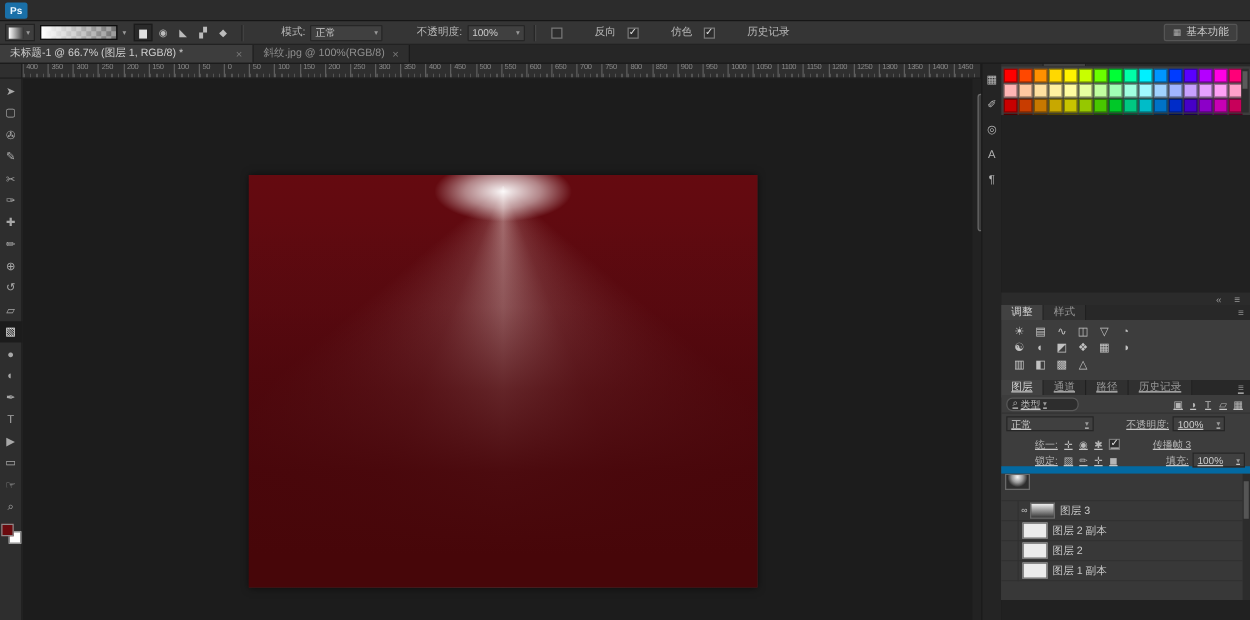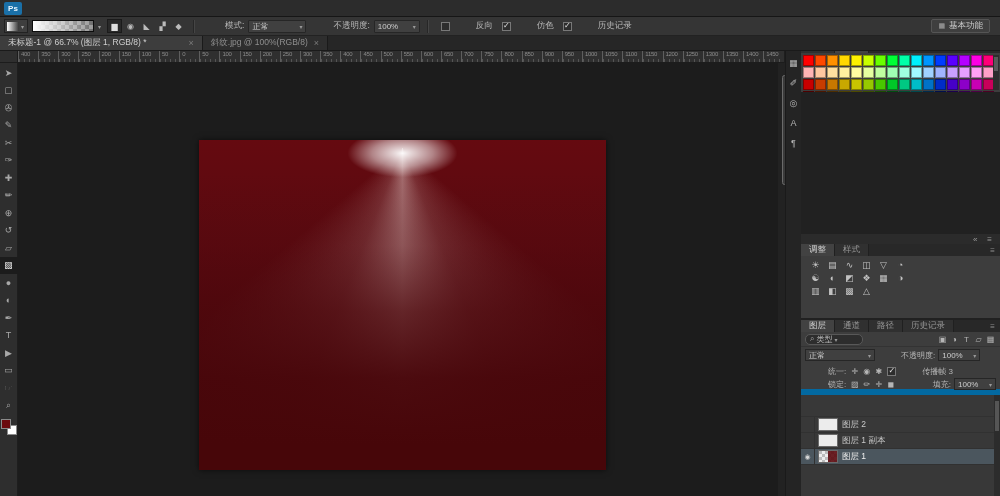--- a/index.html
+++ b/index.html
@@ -82,21 +82,21 @@
   .mini-scroll::after{content:"";position:absolute;left:1px;top:2px;width:4px;height:14px;background:#5a5a5a;}
 
   .dock-bar{position:absolute;left:0;top:198px;width:199px;height:10px;background:#2b2b2b;display:flex;justify-content:flex-end;align-items:center;gap:10px;padding:0 8px;font-size:8px;color:#9a9a9a;}
 
   .adjustments-panel{top:208px;}
   .adjustments-panel .p-body{height:62px;padding:2px 6px;}
   .adj-hint{font-size:8.5px;color:#9c9c9c;margin:1px 0 3px 2px;}
   #adj-grid{display:flex;flex-wrap:wrap;width:102px;}
   .adj-icon{width:17px;height:13px;display:flex;align-items:center;justify-content:center;font-size:9px;color:#c2c2c2;}
 
-  .layers-panel{top:284px;height:176px;}
+  .layers-panel{top:268px;height:176px;text-decoration:underline;}
   .layers-panel .p-body{height:164px;position:relative;}
   .lrow{display:flex;align-items:center;gap:3px;padding:0 4px;font-size:8px;color:#b5b5b5;white-space:nowrap;}
   .filter-row{height:15px;border-bottom:1px solid #333;}
   .search-select{width:58px;height:11px;background:#2d2d2d;border:1px solid #585858;border-radius:5px;display:flex;align-items:center;gap:2px;padding:0 4px;font-size:8px;color:#bbb;}
   .f-icons{display:flex;margin-left:auto;gap:1px;}
   .f-icon,.u-icon,.k-icon{width:11px;height:11px;display:flex;align-items:center;justify-content:center;font-size:8px;color:#b5b5b5;}
   .blend-row{height:16px;}
   .mini-select{height:12px;background:#404040;border:1px solid #262626;display:inline-flex;align-items:center;justify-content:space-between;padding:0 3px;font-size:8px;color:#ccc;gap:2px;white-space:nowrap;}
   .blend-select{width:70px;}
   .val-select{width:42px;}
@@ -517,30 +517,37 @@
         <span class="mini-select val-select">
           <span>100%</span>
           <span class="caret">▾</span>
         </span>
       </div>
 
       <div class="layer-list" id="layer-list">
           <div class="layer-spacer"></div>
           <div class="layer-row">
             <span class="eye-cell"></span>
+            <span class="thumb cone"></span>
+            <span class="link-glyph">∞</span>
+            <span class="thumb mask"></span>
+            <span class="layer-name">图层 3</span>
+          </div>
+          <div class="layer-row">
+            <span class="eye-cell"></span>
+            <span class="thumb white"></span>
+            <span class="layer-name">图层 2 副本</span>
+          </div>
+          <div class="layer-row">
+            <span class="eye-cell"></span>
             <span class="thumb white"></span>
             <span class="layer-name">图层 2</span>
           </div>
           <div class="layer-row">
             <span class="eye-cell"></span>
             <span class="thumb white"></span>
             <span class="layer-name">图层 1 副本</span>
           </div>
-          <div class="layer-row selected">
-            <span class="eye-cell">◉</span>
-            <span class="thumb checker"></span>
-            <span class="layer-name">图层 1</span>
-          </div>
         </div>
       <div class="layers-scroll"></div>
     </div>
   </section>
 </div>
 
 </body></html>

